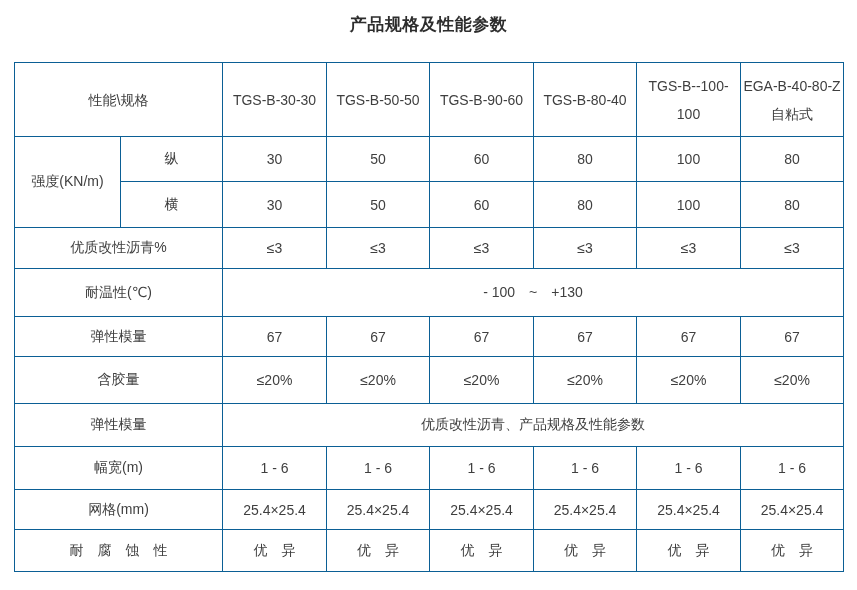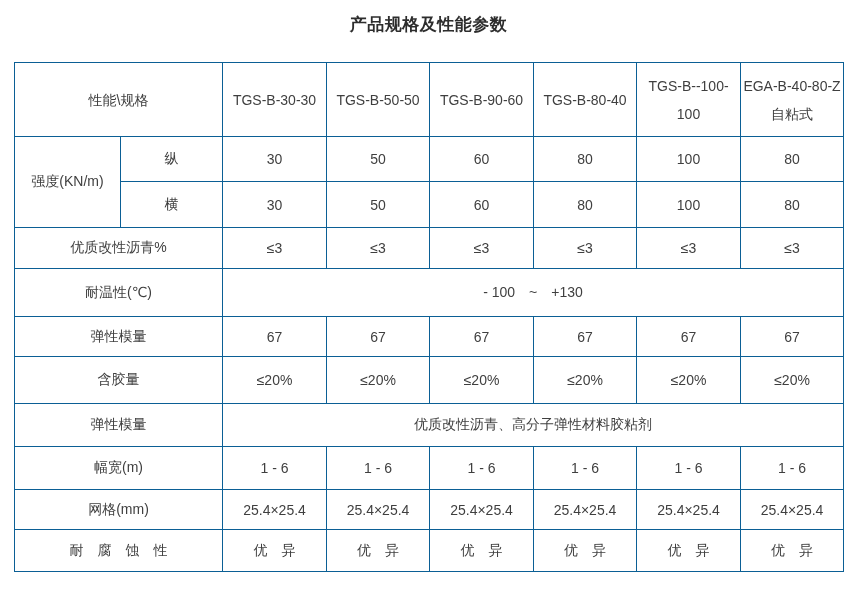--- a/index.html
+++ b/index.html
@@ -147,21 +147,21 @@
       <td>≤20%</td>
       <td>≤20%</td>
       <td>≤20%</td>
       <td>≤20%</td>
       <td>≤20%</td>
       <td>≤20%</td>
     </tr>
 
     <tr class="rh43">
       <td colspan="2">弹性模量</td>
-      <td colspan="6">优质改性沥青、高分子弹性材料胶粘剂</td>
+      <td colspan="6">优质改性沥青、产品规格及性能参数</td>
     </tr>
 
     <tr class="rh43">
       <td colspan="2">幅宽(m)</td>
       <td>1 - 6</td>
       <td>1 - 6</td>
       <td>1 - 6</td>
       <td>1 - 6</td>
       <td>1 - 6</td>
       <td>1 - 6</td>

